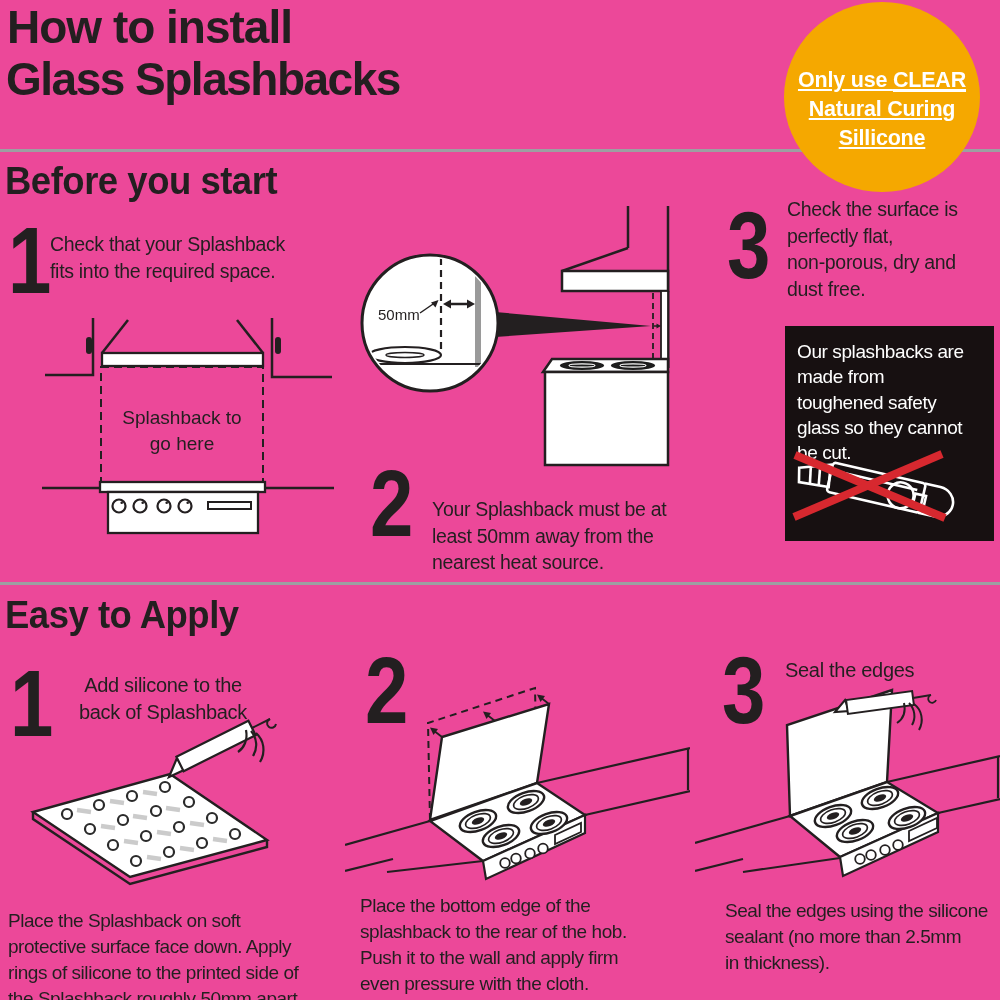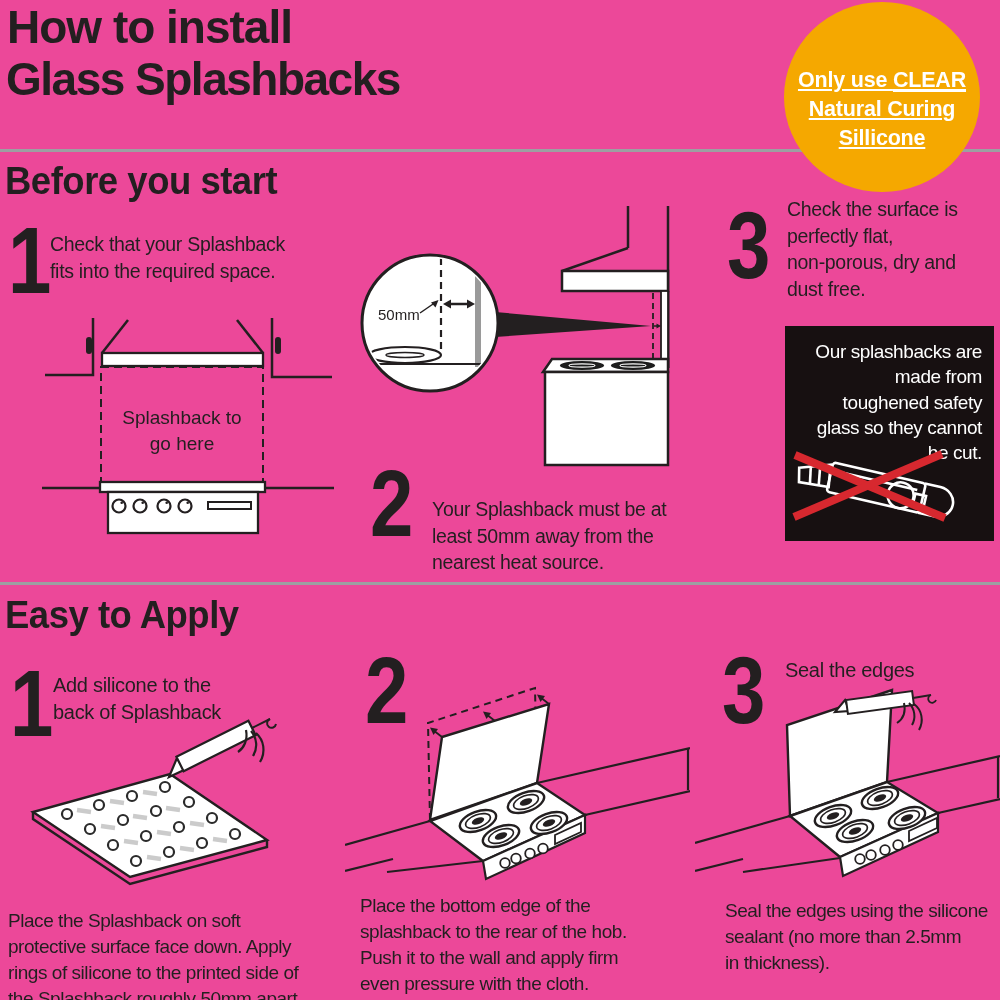--- a/index.html
+++ b/index.html
@@ -13,21 +13,21 @@
   .btext{font-size:19.5px;line-height:1.36;letter-spacing:-0.3px;white-space:pre-line;}
   .caption{font-size:19px;line-height:1.37;letter-spacing:-0.45px;white-space:pre-line;}
   .steptitle{font-size:20px;line-height:1.33;letter-spacing:-0.3px;white-space:pre-line;}
   .divider{position:absolute;left:0;width:1000px;height:3px;background:#9d9fa2;}
   .badge{position:absolute;left:784px;top:2px;width:196px;height:190px;border-radius:50%;
          background:#F5A800;z-index:2;}
   .badge-text{position:absolute;top:64px;left:0;width:100%;text-align:center;color:#fff;
               font-weight:bold;font-size:21.5px;line-height:1.34;letter-spacing:-0.2px;text-decoration:underline;}
   .badge-text .u{text-decoration:underline;text-underline-offset:3px;}
   .warnbox{position:absolute;left:785px;top:326px;width:209px;height:215px;background:#171011;}
-  .warntext{position:absolute;top:13px;right:12px;width:185px;color:#fff;text-align:right;
+  .warntext{position:absolute;top:13px;right:12px;width:185px;color:#fff;text-align:left;
             font-size:19px;line-height:1.33;letter-spacing:-0.4px;white-space:pre-line;}
   svg text{font-family:"Liberation Sans",sans-serif;fill:#231f20;}
 </style>
 </head>
 <body>
 
 <div class="page">
 
   <div class="abs title1" style="left:7px;top:4px;">How to install</div>
   <div class="abs title2" style="left:6px;top:56px;">Glass Splashbacks</div>
@@ -154,21 +154,21 @@
         <line x1="155" y1="16" x2="7" y2="79"></line>
       </g>
     </svg>
   </div>
 
   <div class="divider" style="top:582px;"></div>
 
   <div class="abs h2" style="left:5px;top:594px;">Easy to Apply</div>
 
   <div class="abs num" style="left:10px;top:665px;">1</div>
-  <div class="abs steptitle" style="left:53px;top:672px;width:220px;">Add silicone to the
+  <div class="abs steptitle" style="left:53px;top:672px;width:220px;text-align:center;">Add silicone to the
 back of Splashback</div>
 
   <svg class="abs" style="left:20px;top:700px;" width="290" height="190" viewBox="0 0 290 190">
     <polygon points="150,74 247,140 110,177 13,112" fill="#fff" stroke="#231f20" stroke-width="2.4"></polygon>
     <path d="M13,112 V119 L110,184 L247,147 V140" fill="none" stroke="#231f20" stroke-width="2.4"></path>
     <g stroke="#cbcbcb" stroke-width="4.5">
       <line x1="123" y1="92" x2="137" y2="94"></line>
         <line x1="146" y1="108" x2="160" y2="110"></line>
       <line x1="170" y1="123" x2="184" y2="125"></line>
         <line x1="193" y1="139" x2="207" y2="141"></line>

